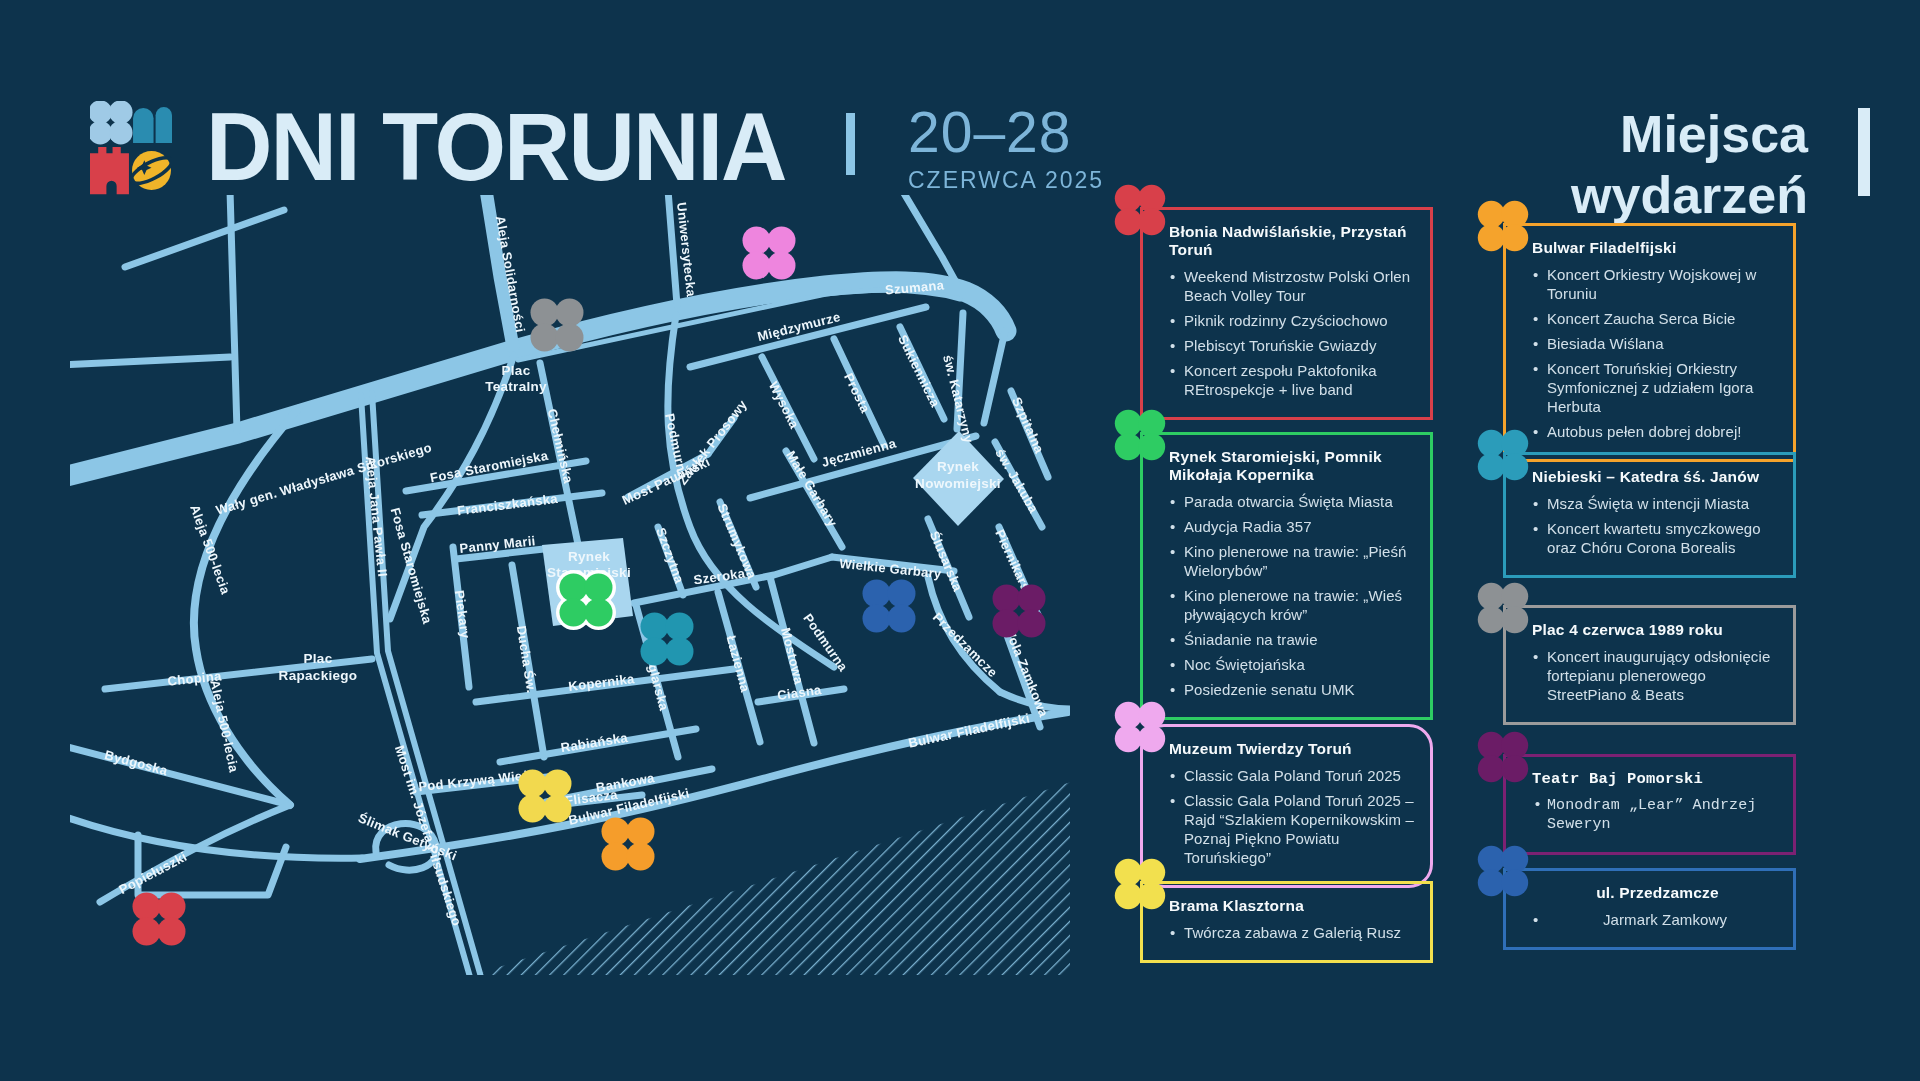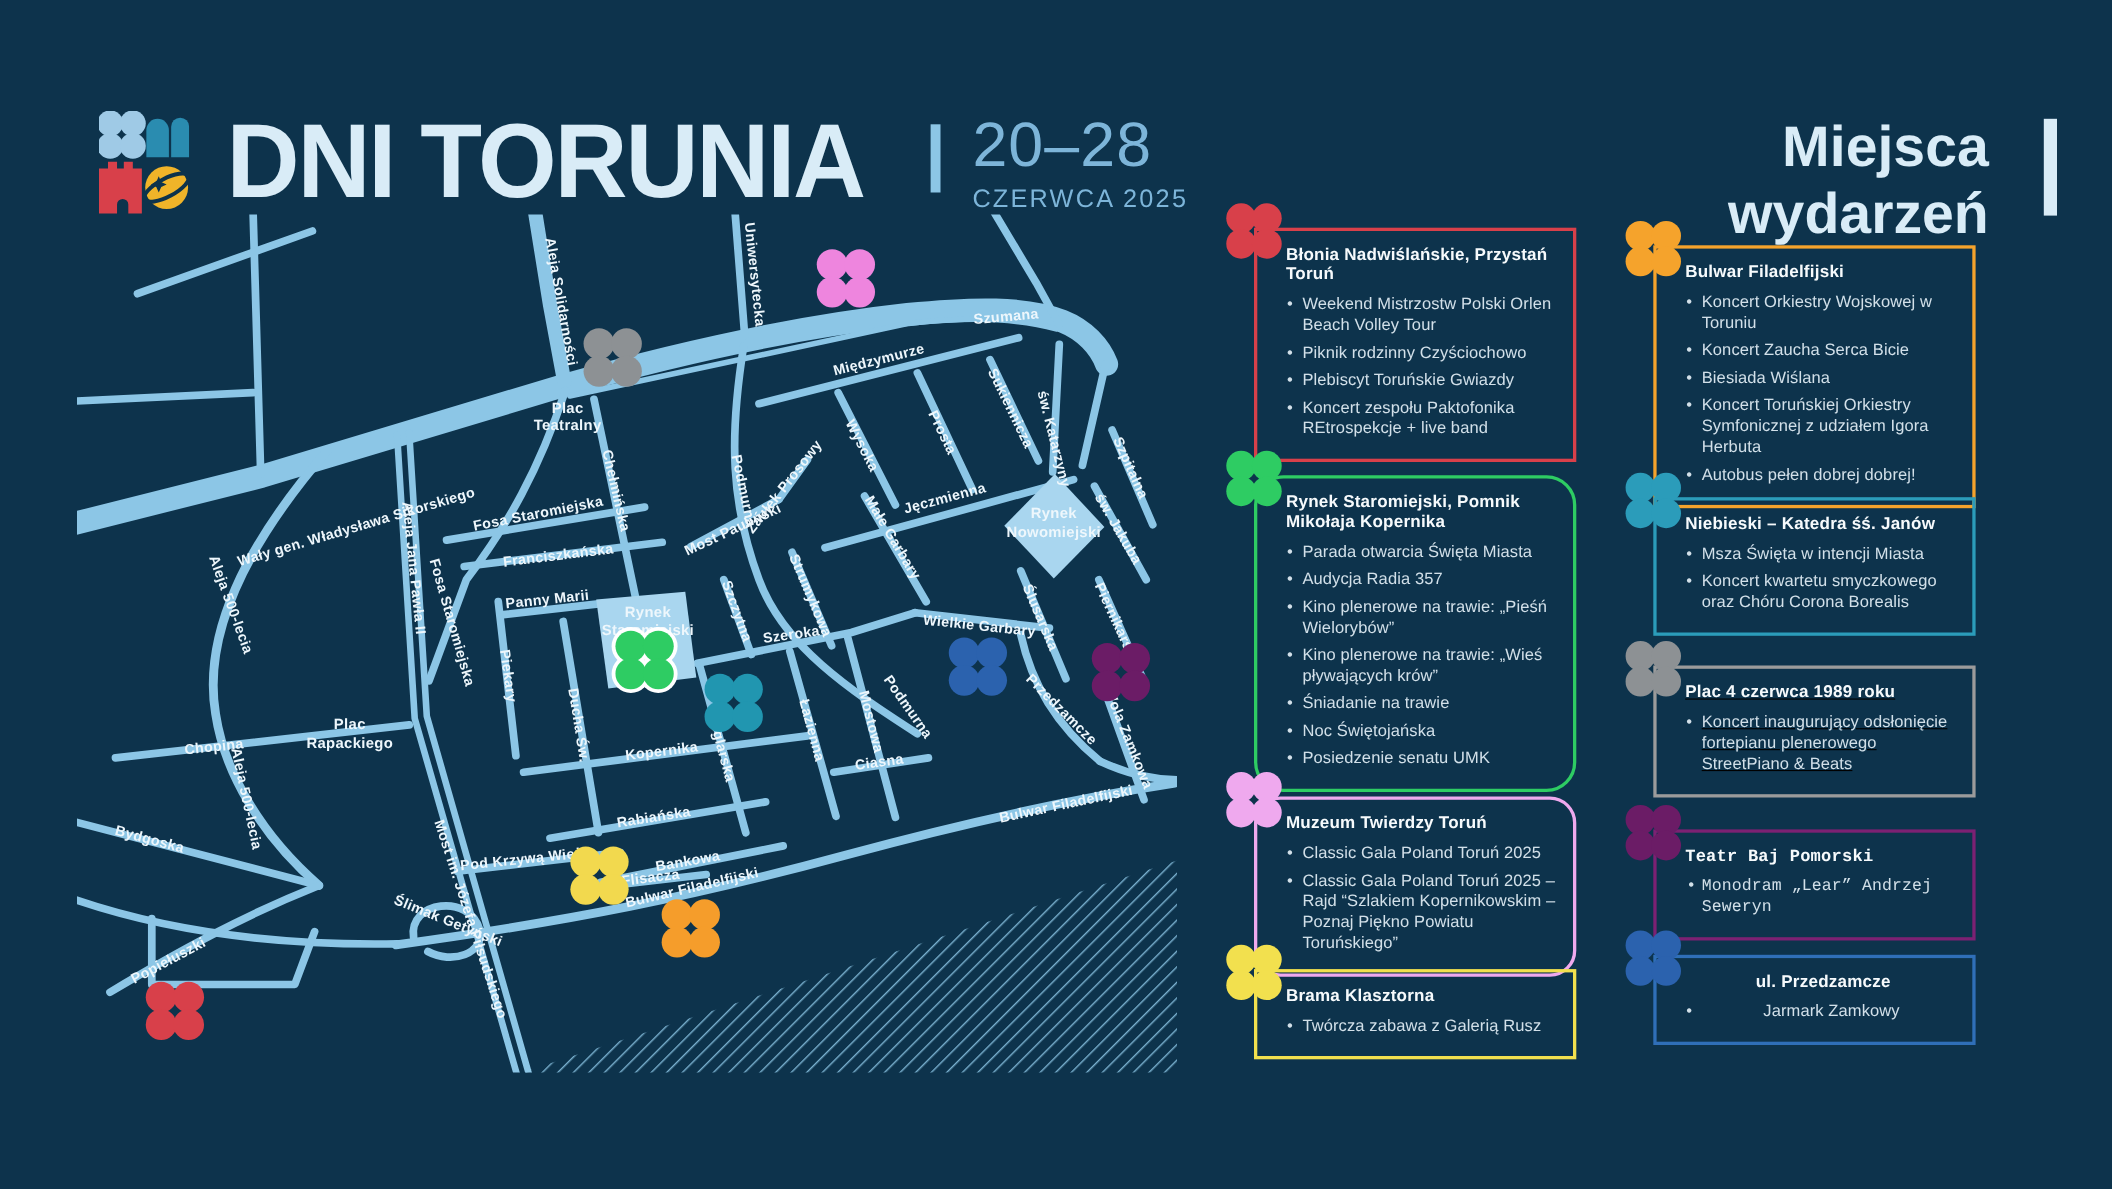--- a/index.html
+++ b/index.html
@@ -10,21 +10,21 @@
   html,body{margin:0;padding:0}
   body{width:1920px;height:1081px;position:relative;overflow:hidden;
        background:var(--bg);font-family:"Liberation Sans",sans-serif;}
 
   
   .logo{position:absolute;left:90px;top:101px;width:82px;height:94px}
   .app-title{position:absolute;left:206px;top:99px;font-size:92px;line-height:1;
              font-weight:bold;letter-spacing:-2px;color:var(--title);white-space:nowrap;
              transform:scaleY(1.04);transform-origin:top left}
   .title-sep{position:absolute;left:846px;top:113px;width:9px;height:62px;background:var(--road)}
-  .date-block{position:absolute;left:884px;top:104px;color:var(--date)}
+  .date-block{position:absolute;left:908px;top:104px;color:var(--date)}
   .date-range{font-size:57px;line-height:1;letter-spacing:1px}
   .date-sub{font-size:23px;letter-spacing:2px;margin-top:6px}
   .right-title{position:absolute;right:88px;top:104px;text-align:right;color:var(--title);
                font-size:52px;font-weight:bold;line-height:1.17;padding-right:24px}
   .right-sep{position:absolute;right:50px;top:108px;width:12px;height:88px;background:var(--title)}
 
   
   .map-wrap{position:absolute;left:70px;top:195px;width:1000px;height:780px}
   .road{stroke:var(--road);fill:none;stroke-linecap:round;stroke-linejoin:round}
   .w21{stroke-width:21}.w13{stroke-width:13}.w8{stroke-width:8}.w7{stroke-width:7}
@@ -315,21 +315,21 @@
           </g>
         </svg></div>
       <h3>Błonia Nadwiślańskie, Przystań Toruń</h3>
       <ul>
         <li>Weekend Mistrzostw Polski Orlen Beach Volley Tour</li>
         <li>Piknik rodzinny Czyściochowo</li>
         <li>Plebiscyt Toruńskie Gwiazdy</li>
         <li>Koncert zespołu Paktofonika REtrospekcje + live band</li>
       </ul>
     </article>
-    <article class="card" style="left: 1140px; top: 432px; min-height: 258px; border-color: rgb(46, 204, 99); border-radius: 27px;">
+    <article class="card" style="left: 1140px; top: 432px; min-height: 258px; border-color: rgb(46, 204, 99);">
       <div class="flower"><svg viewBox="-30 -30 60 60" width="56" height="56">
           <g fill="#2ecc63">
             <circle cx="-12.5" cy="-12.5" r="14.5"></circle>
             <circle cx="12.5" cy="-12.5" r="14.5"></circle>
             <circle cx="-12.5" cy="12.5" r="14.5"></circle>
             <circle cx="12.5" cy="12.5" r="14.5"></circle>
           </g>
         </svg></div>
       <h3>Rynek Staromiejski, Pomnik Mikołaja Kopernika</h3>
       <ul>
@@ -397,21 +397,21 @@
             <circle cx="-12.5" cy="12.5" r="14.5"></circle>
             <circle cx="12.5" cy="12.5" r="14.5"></circle>
           </g>
         </svg></div>
       <h3>Niebieski – Katedra śś. Janów</h3>
       <ul>
         <li>Msza Święta w intencji Miasta</li>
         <li>Koncert kwartetu smyczkowego oraz Chóru Corona Borealis</li>
       </ul>
     </article>
-    <article class="card" style="left: 1503px; top: 605px; min-height: 113px; border-color: rgb(155, 155, 155); text-decoration: underline;">
+    <article class="card" style="left: 1503px; top: 605px; min-height: 113px; border-color: rgb(155, 155, 155);">
       <div class="flower"><svg viewBox="-30 -30 60 60" width="56" height="56">
           <g fill="#8d9194">
             <circle cx="-12.5" cy="-12.5" r="14.5"></circle>
             <circle cx="12.5" cy="-12.5" r="14.5"></circle>
             <circle cx="-12.5" cy="12.5" r="14.5"></circle>
             <circle cx="12.5" cy="12.5" r="14.5"></circle>
           </g>
         </svg></div>
       <h3>Plac 4 czerwca 1989 roku</h3>
       <ul>

